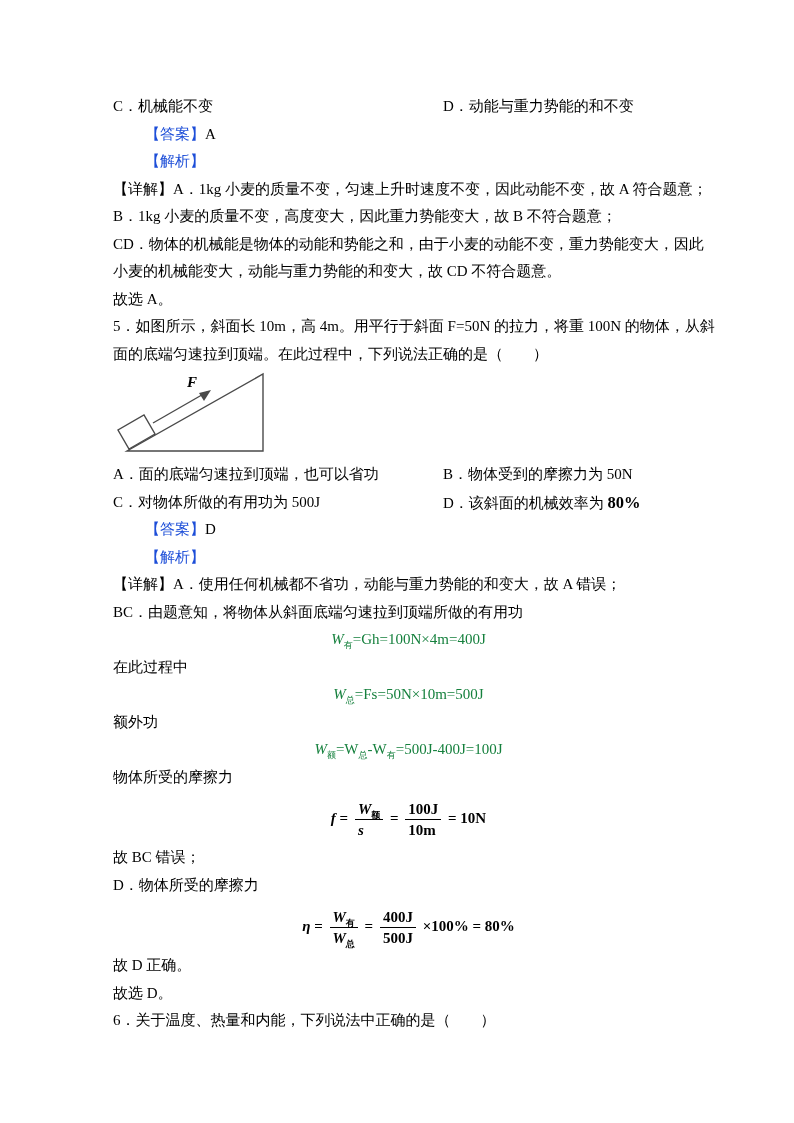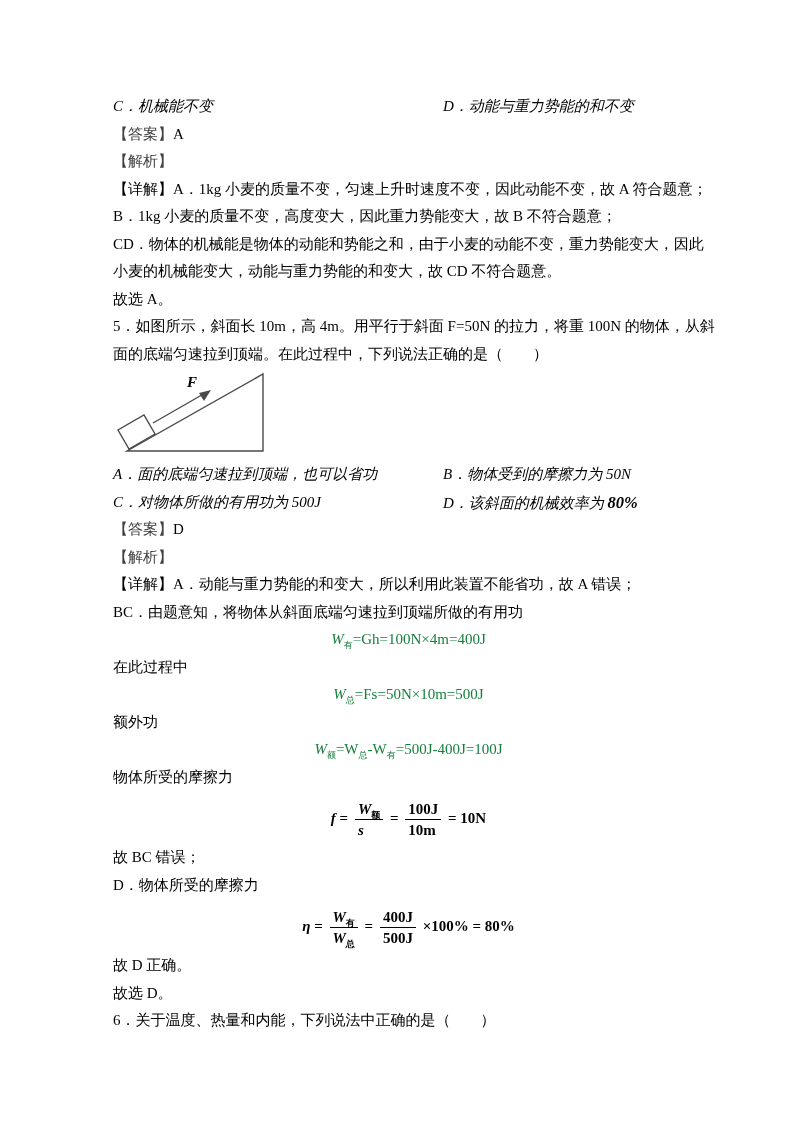--- a/index.html
+++ b/index.html
@@ -8,22 +8,22 @@
     width:794px;height:1123px;
     background:#ffffff;
     box-sizing:border-box;
     padding:93px 90px 0 113px;
     font-family:"Liberation Serif","DejaVu Serif",serif;
     font-size:15px;color:#000;
     overflow:hidden;
   }
   .line{height:27.5px;line-height:27.5px;white-space:nowrap;}
   .opt-row{display:grid;grid-template-columns:330px 1fr;height:27.5px;line-height:27.5px;}
-  .opt-row .cell{white-space:nowrap;font-style:italic;}
-  .blue{color:#404040;}
+  .opt-row .cell{white-space:nowrap;}
+  .blue{color:#1d4ed8;margin-left:32px;}
   .formula{height:27.5px;line-height:27.5px;text-align:center;color:#15803d;white-space:nowrap;}
   .formula .var{font-style:italic;}
   sub{font-size:9px;line-height:0;}
   .formula-big{
     text-align:center;font-weight:bold;color:#000;
     padding:5px 0 4px 0;height:44px;line-height:44px;white-space:nowrap;
   }
   .formula-big .var{font-style:italic;}
   .frac{display:inline-block;vertical-align:middle;text-align:left;line-height:normal;margin:0 3px;}
   .frac .num{display:block;border-bottom:1.6px solid #000;padding:0 3px 1px 3px;line-height:18px;}
@@ -83,21 +83,21 @@
   </div>
 
   <div class="line">
     <span class="blue">【答案】</span><span>D</span>
   </div>
 
   <div class="line">
     <span class="blue">【解析】</span>
   </div>
 
-  <div class="line">【详解】A．动能与重力势能的和变大，所以利用此装置不能省功，故 A 错误；</div>
+  <div class="line">【详解】A．使用任何机械都不省功，动能与重力势能的和变大，故 A 错误；</div>
   <div class="line">BC．由题意知，将物体从斜面底端匀速拉到顶端所做的有用功</div>
 
   <div class="formula">
     <span class="var">W</span><sub>有</sub><span>=Gh=100N×4m=400J</span>
   </div>
 
   <div class="line">在此过程中</div>
 
   <div class="formula">
     <span class="var">W</span><sub>总</sub><span>=Fs=50N×10m=500J</span>

